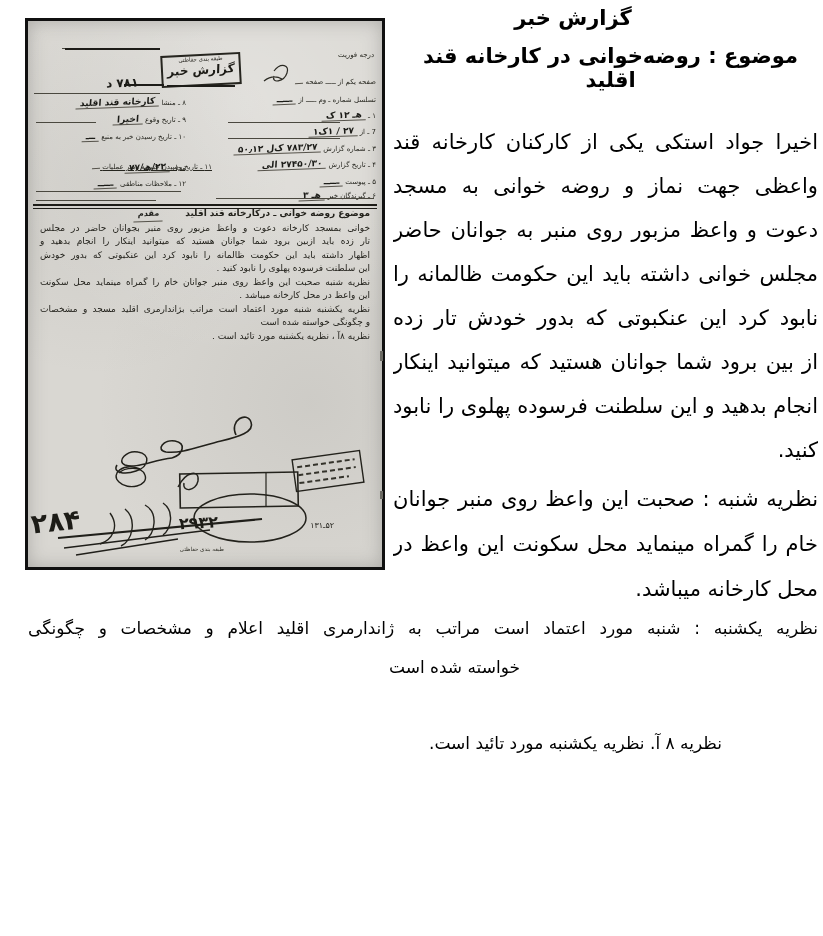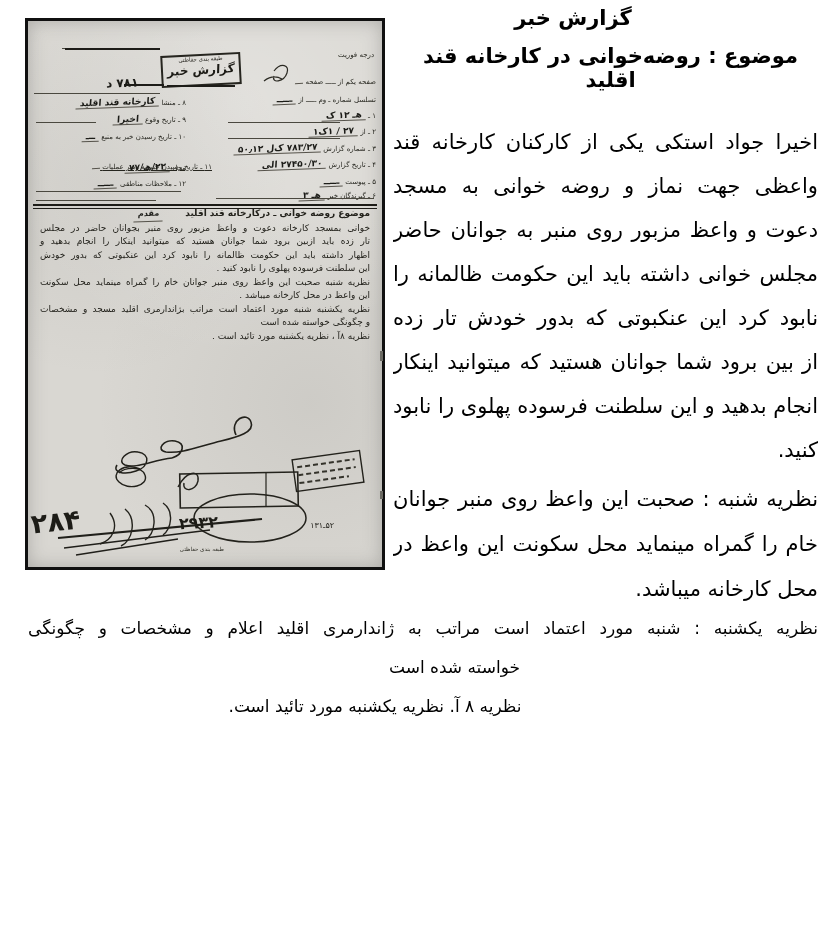--- a/index.html
+++ b/index.html
@@ -12,21 +12,21 @@
             font-size:21px;font-weight:bold;direction:rtl;}
   .col{position:absolute;left:393px;width:425px;direction:rtl;font-size:21px;}
   .para1{top:120px;} .para2{top:477px;}
   .jl{height:44px;line-height:44px;text-align:justify;text-align-last:justify;overflow:hidden;}
   .para2 .jl{height:45px;line-height:45px;}
   .rl{height:44px;line-height:44px;text-align:right;}
   .para2 .rl{height:45px;line-height:45px;}
   .bottom{position:absolute;left:28px;top:609px;width:790px;direction:rtl;font-size:17px;}
   .bl-j{height:39px;line-height:39px;text-align:justify;text-align-last:justify;}
   .bl-r1{height:39px;line-height:39px;text-align:right;padding-left:0;padding-right:298px;}
-  .bl-r2{height:39px;line-height:39px;text-align:center;padding-right:96px;}
+  .bl-r2{height:39px;line-height:39px;text-align:right;padding-right:96px;margin-top:37px;}
   
   .scan{position:absolute;left:25px;top:18px;width:354px;height:546px;border:3px solid #101010;
         background:#d9d7d2;
         background-image:radial-gradient(circle at 20% 30%,rgba(120,120,115,.10),transparent 40%),
                          radial-gradient(circle at 80% 70%,rgba(120,120,115,.12),transparent 45%),
                          radial-gradient(circle at 60% 15%,rgba(255,255,255,.25),transparent 50%);
         box-shadow:inset 0 0 18px rgba(90,90,85,.35);direction:rtl;}
   .scan *{position:absolute;}
   .tp{font-size:7px;color:#26261f;white-space:nowrap;letter-spacing:0;}
   .hw{font-size:9px;font-weight:bold;color:#1c1c18;transform:skewX(-6deg) rotate(-2deg);
@@ -66,21 +66,21 @@
     <div class="thick" style="left:139px;top:64px;width:68px;"></div>
     <div class="thick" style="left:96px;top:63px;width:40px;"></div>
 
     <div class="hw2" style="left:78px;top:55px;font-size:12px;">۷۸۱ د</div>
     <div class="hline" style="left:6px;top:72px;width:126px;"></div>
 
     <div class="row tp" style="right:6px;top:57px;"><span class="lb">صفحه یکم از ـــــ صفحه</span> <span class="hw"></span></div>
     <div class="row tp" style="right:6px;top:73px;"><span class="lb">تسلسل شماره ـ وم ـــــ از</span> <span class="hw">ـــــ</span></div>
     <div class="row tp" style="right:6px;top:89px;"><span class="lb">۱ ـ</span> <span class="hw">هـ ۱۲ ک</span></div>
     <div class="hline" style="left:200px;top:101px;width:112px;"></div>
-    <div class="row tp" style="right:6px;top:105px;"><span class="lb">۲ ـ از</span> <span class="hw">۲۷ / ۱ک۱</span></div>
+    <div class="row tp" style="right:6px;top:105px;"><span class="lb">7 ـ از</span> <span class="hw">۲۷ / ۱ک۱</span></div>
     <div class="hline" style="left:200px;top:117px;width:112px;"></div>
     <div class="row tp" style="right:6px;top:122px;"><span class="lb">۳ ـ شماره گزارش</span> <span class="hw">۷۸۳/۲۷ ک‌ل ۵۰٫۱۲</span></div>
     <div class="row tp" style="right:6px;top:138px;"><span class="lb">۴ ـ تاریخ گزارش</span> <span class="hw">۲۷۴۵۰/۳۰ الی</span></div>
     <div class="row tp" style="right:6px;top:155px;"><span class="lb">۵ ـ پیوست</span> <span class="hw">ـــــ</span></div>
     <div class="row tp" style="right:6px;top:169px;"><span class="lb">۶ ـ گیرندگان خبر</span> <span class="hw">هـ ۳</span></div>
 
     <div class="row tp" style="right:196px;top:76px;"><span class="lb">۸ ـ منشا</span> <span class="hw">کارخانه قند اقلید</span></div>
     <div class="row tp" style="right:196px;top:93px;"><span class="lb">۹ ـ تاریخ وقوع</span> <span class="hw">اخیرا</span></div>
     <div class="hline" style="left:8px;top:101px;width:60px;"></div>
     <div class="row tp" style="right:196px;top:110px;"><span class="lb">۱۰ ـ تاریخ رسیدن خبر به منبع</span> <span class="hw">ـــ</span></div>

